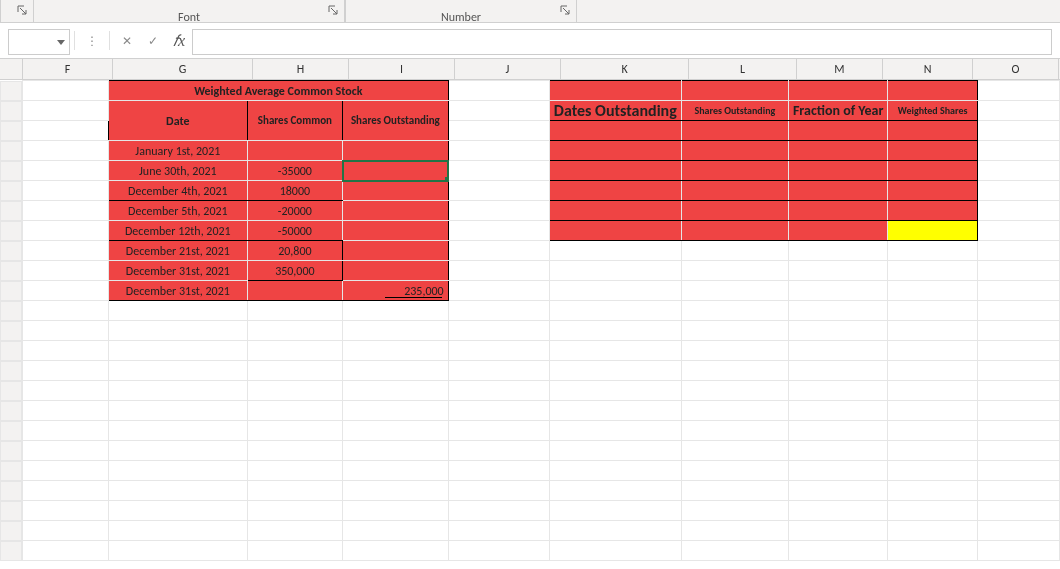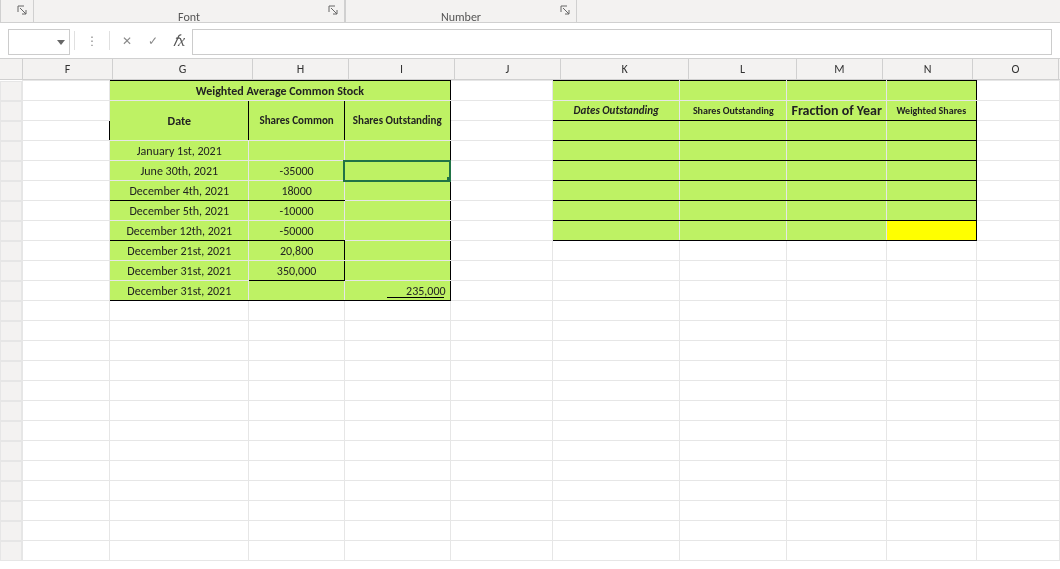--- a/index.html
+++ b/index.html
@@ -17,21 +17,21 @@
   .formula-input{flex:1;border:1px solid #ccc;height:24px;background:#fff;}
   .sheet{position:relative;overflow:hidden;}
   .colhdrs{display:flex;height:20px;background:#f3f2f1;border-bottom:1px solid #d0d0d0;}
   .rowhdr{background:#f3f2f1;border-right:1px solid #d0d0d0;width:22px;}
   .ch{border-right:1px solid #d0d0d0;display:flex;align-items:center;justify-content:center;color:#333;height:20px;box-sizing:border-box;font-size:12px;}
   .grid{display:flex;}
   .rh{width:22px;height:20px;background:#f3f2f1;border-bottom:1px solid #d0d0d0;border-right:1px solid #d0d0d0;display:flex;align-items:center;justify-content:center;box-sizing:border-box;font-size:11px;color:#333;}
   .cells{position:relative;}
   table.cellgrid{border-collapse:collapse;table-layout:fixed;}
   table.cellgrid td{border:1px solid #e6e6e6;height:20px;padding:0 4px;box-sizing:border-box;font-size:12px;white-space:nowrap;overflow:hidden;}
-  .peach{background:#bef264;}
+  .peach{background:#ef4444;}
   .yellow{background:#ffff00;}
   .bold{font-weight:700;}
   .center{text-align:center;}
   .right{text-align:right;}
   .bt{border-top:1px solid #000 !important;}
   .bb{border-bottom:1px solid #000 !important;}
   .bl{border-left:1px solid #000 !important;}
   .br{border-right:1px solid #000 !important;}
   .sel{outline:2px solid #217346;outline-offset:-1px;position:relative;}
   .sel::after{content:"";position:absolute;right:-3px;bottom:-3px;width:6px;height:6px;background:#217346;}
@@ -139,21 +139,21 @@
           <td></td>
         </tr>
 
         <tr>
           <td class="rh"></td>
               <td></td>
           <td rowspan="2" class="peach bold center bt bl br" style="vertical-align:middle;margin-top:32px;">Date</td>
           <td rowspan="2" class="peach bold center bt br" style="vertical-align:middle;font-size:11px;">Shares Common</td>
           <td rowspan="2" class="peach bold center bt br" style="vertical-align:middle;font-size:11px;">Shares Outstanding</td>
           <td></td>
-          <td class="peach bold center bt bb bl" style="font-size:11px;font-style:italic;">Dates Outstanding</td>
+          <td class="peach bold center bt bb bl" style="font-size:16px;">Dates Outstanding</td>
           <td class="peach bold center bt bb bl" style="font-size:10px;">Shares Outstanding</td>
           <td class="peach bold center bt bb bl" style="font-size:14px;">Fraction of Year</td>
           <td class="peach bold center bt bb bl br" style="font-size:10px;">Weighted Shares</td>
           <td></td>
         </tr>
 
         <tr>
           <td class="rh"></td>
               <td></td>
           <td></td>
@@ -203,21 +203,21 @@
               <td class="peach bb bl"></td>
               <td class="peach bb bl"></td>
               <td class="peach bb bl br"></td>
           <td></td>
         </tr>
 
         <tr>
           <td class="rh"></td>
               <td></td>
           <td class="peach center bl">December 5th, 2021</td>
-          <td class="peach center bl">-10000</td>
+          <td class="peach center bl">-20000</td>
           <td class="peach center bl br"></td>
           <td></td>
           <td class="peach bb bl"></td>
               <td class="peach bb bl"></td>
               <td class="peach bb bl"></td>
               <td class="peach bb bl br"></td>
           <td></td>
         </tr>
 
         <tr>

